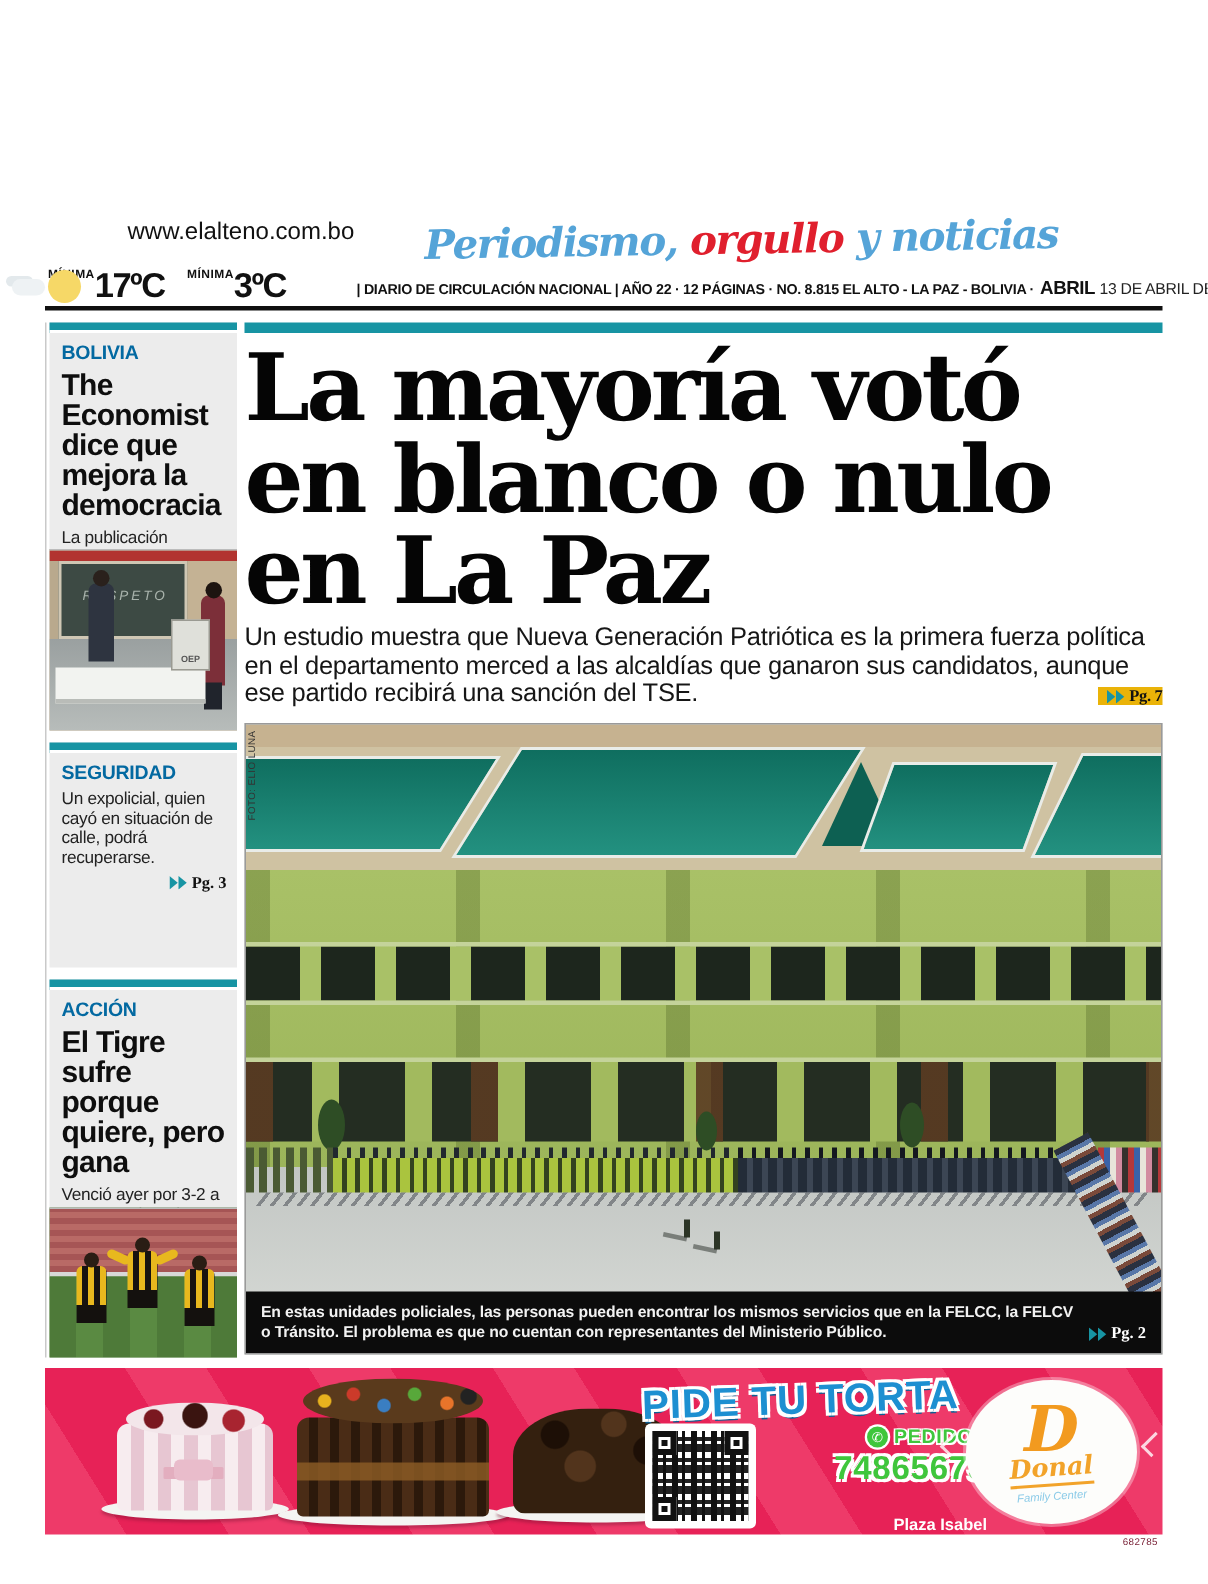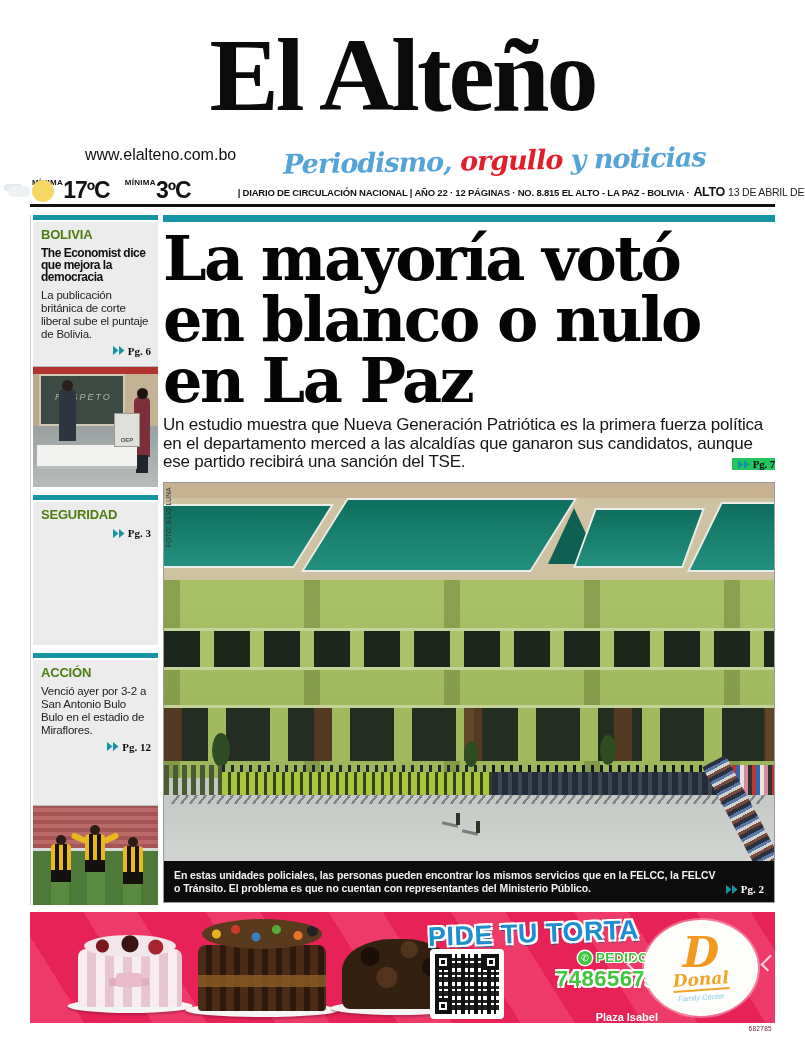--- a/index.html
+++ b/index.html
@@ -32,22 +32,22 @@
   .black-rule { position:absolute; top:204px; left:30px; width:745px; height:3px; background:#101010; }
 
   
   .sidebar { position:absolute; top:215px; left:30px; width:127px; height:690px; border-left:1px solid #c9c9c9; padding-left:2px; }
   .side-section { position:absolute; left:2px; width:125px; background:#ececec; }
   .s1 { top:0; height:272px; }
   .s2 { top:280px; height:150px; }
   .s3 { top:438px; height:252px; }
   .teal-bar { height:7px; background:#1794a3; border-bottom:2px solid #fff; }
   .side-pad { padding:5px 7px 4px 8px; }
-  .kicker { font-size:13px; font-weight:bold; color:#4d7c0f; letter-spacing:-0.2px; margin-bottom:5px; }
-  .side-headline { font-size:12px; font-weight:bold; color:#0e0e0e; line-height:1.0; letter-spacing:-0.5px; margin-bottom:6px; }
+  .kicker { font-size:13px; font-weight:bold; color:#0369a1; letter-spacing:-0.2px; margin-bottom:5px; }
+  .side-headline { font-size:20px; font-weight:bold; color:#0e0e0e; line-height:1.0; letter-spacing:-0.5px; margin-bottom:6px; }
   .side-body { font-size:11.5px; color:#222; line-height:1.13; letter-spacing:-0.2px; }
   .pgref { display:flex; justify-content:flex-end; align-items:center; gap:3px; margin-top:4px; }
   .pgref-label { font-family:"Liberation Serif", serif; font-weight:bold; font-size:11px; color:#111; }
   .side-photo { position:absolute; bottom:0; left:0; width:125px; overflow:hidden; border-top:1px solid #bbb; }
 
   
   .photo-vote { height:121px; background:#b9a98d; }
   .pv-banner { position:absolute; top:0; left:0; right:0; height:7px; background:#b23430; }
   .pv-board { position:absolute; top:7px; left:6px; width:86px; height:52px; background:#3d4a44; border:2px solid #cfc7b4; }
   .pv-board-text { position:absolute; top:16px; left:14px; color:#cdd6cf; font-size:9px; letter-spacing:2px; font-style:italic; opacity:0.75; }
@@ -75,21 +75,21 @@
   .p-shorts { width:20px; height:12px; background:#14110e; }
   .p-arm-l,.p-arm-r { position:absolute; top:1px; width:16px; height:6px; background:#e8b81e; border-radius:3px; }
   .p-arm-l { left:-14px; transform:rotate(24deg); }
   .p-arm-r { right:-14px; transform:rotate(-24deg); }
 
   
   .main-col { position:absolute; top:215px; left:163px; width:612px; height:690px; }
   .main-teal-bar { position:absolute; top:0; left:0; width:612px; height:7px; background:#1794a3; }
   .headline { position:absolute; top:14px; left:0; width:612px; font-family:"DejaVu Serif", serif; font-weight:bold; font-size:62px; line-height:0.98; letter-spacing:-2.5px; color:#050505; }
   .deck { position:absolute; top:201px; left:0; width:612px; font-size:17px; line-height:1.1; color:#161616; letter-spacing:-0.2px; }
-  .deck-pg { position:absolute; right:0; bottom:2px; display:flex; align-items:center; gap:3px; background:#22c55e; padding-left:6px; }
+  .deck-pg { position:absolute; right:0; bottom:2px; display:flex; align-items:center; gap:3px; background:#eab308; padding-left:6px; }
 
   .main-photo { position:absolute; top:267px; left:0; width:612px; height:421px; border:1px solid #9a9a9a; background:#cbcfcc; overflow:hidden; }
   .mp-credit { position:absolute; top:4px; left:1px; z-index:6; writing-mode:vertical-rl; transform:rotate(180deg); font-size:6.5px; color:#333; letter-spacing:0.3px; }
   .mp-dirt { position:absolute; top:0; left:0; right:0; height:15px; background:#c6b290; }
   .mp-roofzone { position:absolute; top:15px; left:0; right:0; height:82px; background:#cfc2a2; overflow:hidden; }
   .roof { position:absolute; background:linear-gradient(180deg,#0f6e5f,#239180); border:2px solid #e9ece8; transform:skewX(-32deg); }
   .r1 { left:-40px; top:6px; width:190px; height:64px; }
   .r2 { left:160px; top:0px; width:230px; height:74px; }
   .r3 { left:420px; top:10px; width:110px; height:60px; transform:skewX(-20deg); }
   .r4 { left:540px; top:4px; width:180px; height:70px; transform:skewX(-26deg); }
@@ -207,21 +207,20 @@
   .zig { position:absolute; top:44px; width:10px; height:14px; border-left:2px solid #fff; border-bottom:2px solid #fff; transform:rotate(45deg); opacity:0.8; }
   .zl { left:600px; } .zr { left:734px; }
   .ad-number { position:absolute; top:1025px; right:33px; font-size:6.5px; color:#7a2338; letter-spacing:0.3px; }
 </style>
 </head>
 <body>
 
 <div class="page">
 
   <header class="masthead">
-    <h1 class="mast-title">El Alteño</h1>
     <div class="mast-web">www.elalteno.com.bo</div>
     <div class="mast-tagline">
       <span class="tag-blue">Periodismo,</span>
       <span class="tag-red">orgullo</span>
       <span class="tag-blue">y noticias</span>
     </div>
   </header>
 
   <div class="infobar">
     <div class="weather-icon">
@@ -232,21 +231,21 @@
       <span class="wlabel">MÍNIMA</span>
       <span class="wvalue">17ºC</span>
     </div>
     <div class="wdivider"></div>
     <div class="wblock">
       <span class="wlabel">MÍNIMA</span>
       <span class="wvalue">3ºC</span>
     </div>
     <div class="details-wrap">
       <span class="det-main">| DIARIO DE CIRCULACIÓN NACIONAL | AÑO 22 · 12 PÁGINAS · NO. 8.815 EL ALTO - LA PAZ - BOLIVIA ·</span>
-      <span class="det-day">ALTO</span>
+      <span class="det-day">ABRIL</span>
       <span class="det-date">13 DE ABRIL DE 2026</span>
       <span class="det-price">| PRECIO BS. 4.00</span>
     </div>
   </div>
   <div class="black-rule"></div>
 
   <aside class="sidebar">
 
     <section class="side-section s1">
       <div class="teal-bar"></div>
@@ -275,34 +274,36 @@
         <div class="pv-box">
           <span class="pv-box-label">OEP</span>
         </div>
       </div>
     </section>
 
     <section class="side-section s2">
       <div class="teal-bar"></div>
       <div class="side-pad">
         <div class="kicker">SEGURIDAD</div>
+        <div class="side-body">Un expolicial, quien cayó en situación de calle, podrá recuperarse.</div>
         <div class="pgref">
           <svg width="12" height="9" viewBox="0 0 12 9">
               <path d="M0 0 L5.5 4.5 L0 9 Z" fill="#1794a3"></path>
               <path d="M6 0 L11.5 4.5 L6 9 Z" fill="#1794a3"></path>
             </svg>
           <span class="pgref-label">Pg. 3</span>
         </div>
       </div>
     </section>
 
     <section class="side-section s3">
       <div class="teal-bar"></div>
       <div class="side-pad">
         <div class="kicker">ACCIÓN</div>
+        <div class="side-headline">El Tigre sufre porque quiere, pero gana</div>
         <div class="side-body">Venció ayer por 3-2 a San Antonio Bulo Bulo en el estadio de Miraflores.</div>
         <div class="pgref">
           <svg width="12" height="9" viewBox="0 0 12 9">
               <path d="M0 0 L5.5 4.5 L0 9 Z" fill="#1794a3"></path>
               <path d="M6 0 L11.5 4.5 L6 9 Z" fill="#1794a3"></path>
             </svg>
           <span class="pgref-label">Pg. 12</span>
         </div>
       </div>
       <div class="side-photo photo-soccer">

